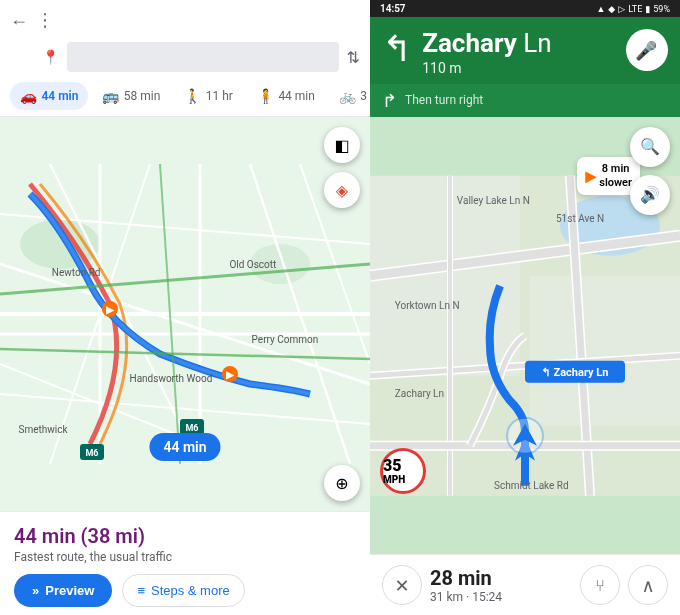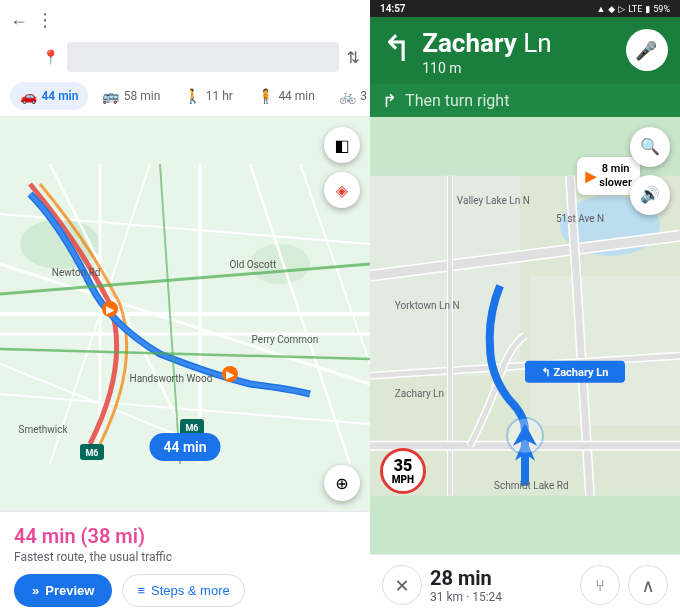--- a/index.html
+++ b/index.html
@@ -151,21 +151,21 @@
     }
 
     .bottom-info {
       padding: 12px 14px 8px;
       background: #fff;
       border-top: 1px solid #e8eaed;
     }
     .route-time {
       font-size: 20px;
       font-weight: 600;
-      color: #ec4899;
+      color: #701a75;
     }
     .route-desc {
       font-size: 12px;
       color: #5f6368;
       margin-top: 2px;
     }
     .action-btns {
       display: flex;
       gap: 10px;
       margin-top: 10px;
@@ -281,21 +281,21 @@
     }
 
     .speed-sign {
       position: absolute;
       bottom: 60px;
       left: 10px;
       background: #fff;
       border: 3px solid #e53935;
       border-radius: 50%;
       width: 46px; height: 46px;
-      display: flex; flex-direction: column; align-items: center; justify-content: center;
+      display: flex; flex-direction: column; justify-content: center;
       font-weight: 900;
     }
     .speed-num { font-size: 16px; color: #000; line-height: 1; }
     .speed-unit { font-size: 10px; color: #000; }
 
     .slower-badge {
       position: absolute;
       top: 40px;
       right: 40px;
       background: #fff;
@@ -543,21 +543,21 @@
       </div>
       <div class="nav-distance">110 m</div>
     </div>
     <div class="voice-btn">
       <span>🎤</span>
     </div>
   </div>
 
   <div class="sub-direction">
     <span class="sub-turn-icon">↱</span>
-    <span class="sub-street" style="font-size:16px; opacity:0.8;">Then turn right</span>
+    <span class="sub-street" style="font-size:12px; opacity:0.8;">Then turn right</span>
   </div>
 
   <div class="nav-map-area">
     <svg class="nav-map-svg" viewBox="0 0 310 320" xmlns="http://www.w3.org/2000/svg">
 
       <rect width="310" height="320" fill="#dce8d4"></rect>
 
       <rect x="0" y="0" width="150" height="200" fill="#e8ede8" opacity="0.6"></rect>
       <rect x="160" y="100" width="150" height="150" fill="#e8ede8" opacity="0.5"></rect>
 

